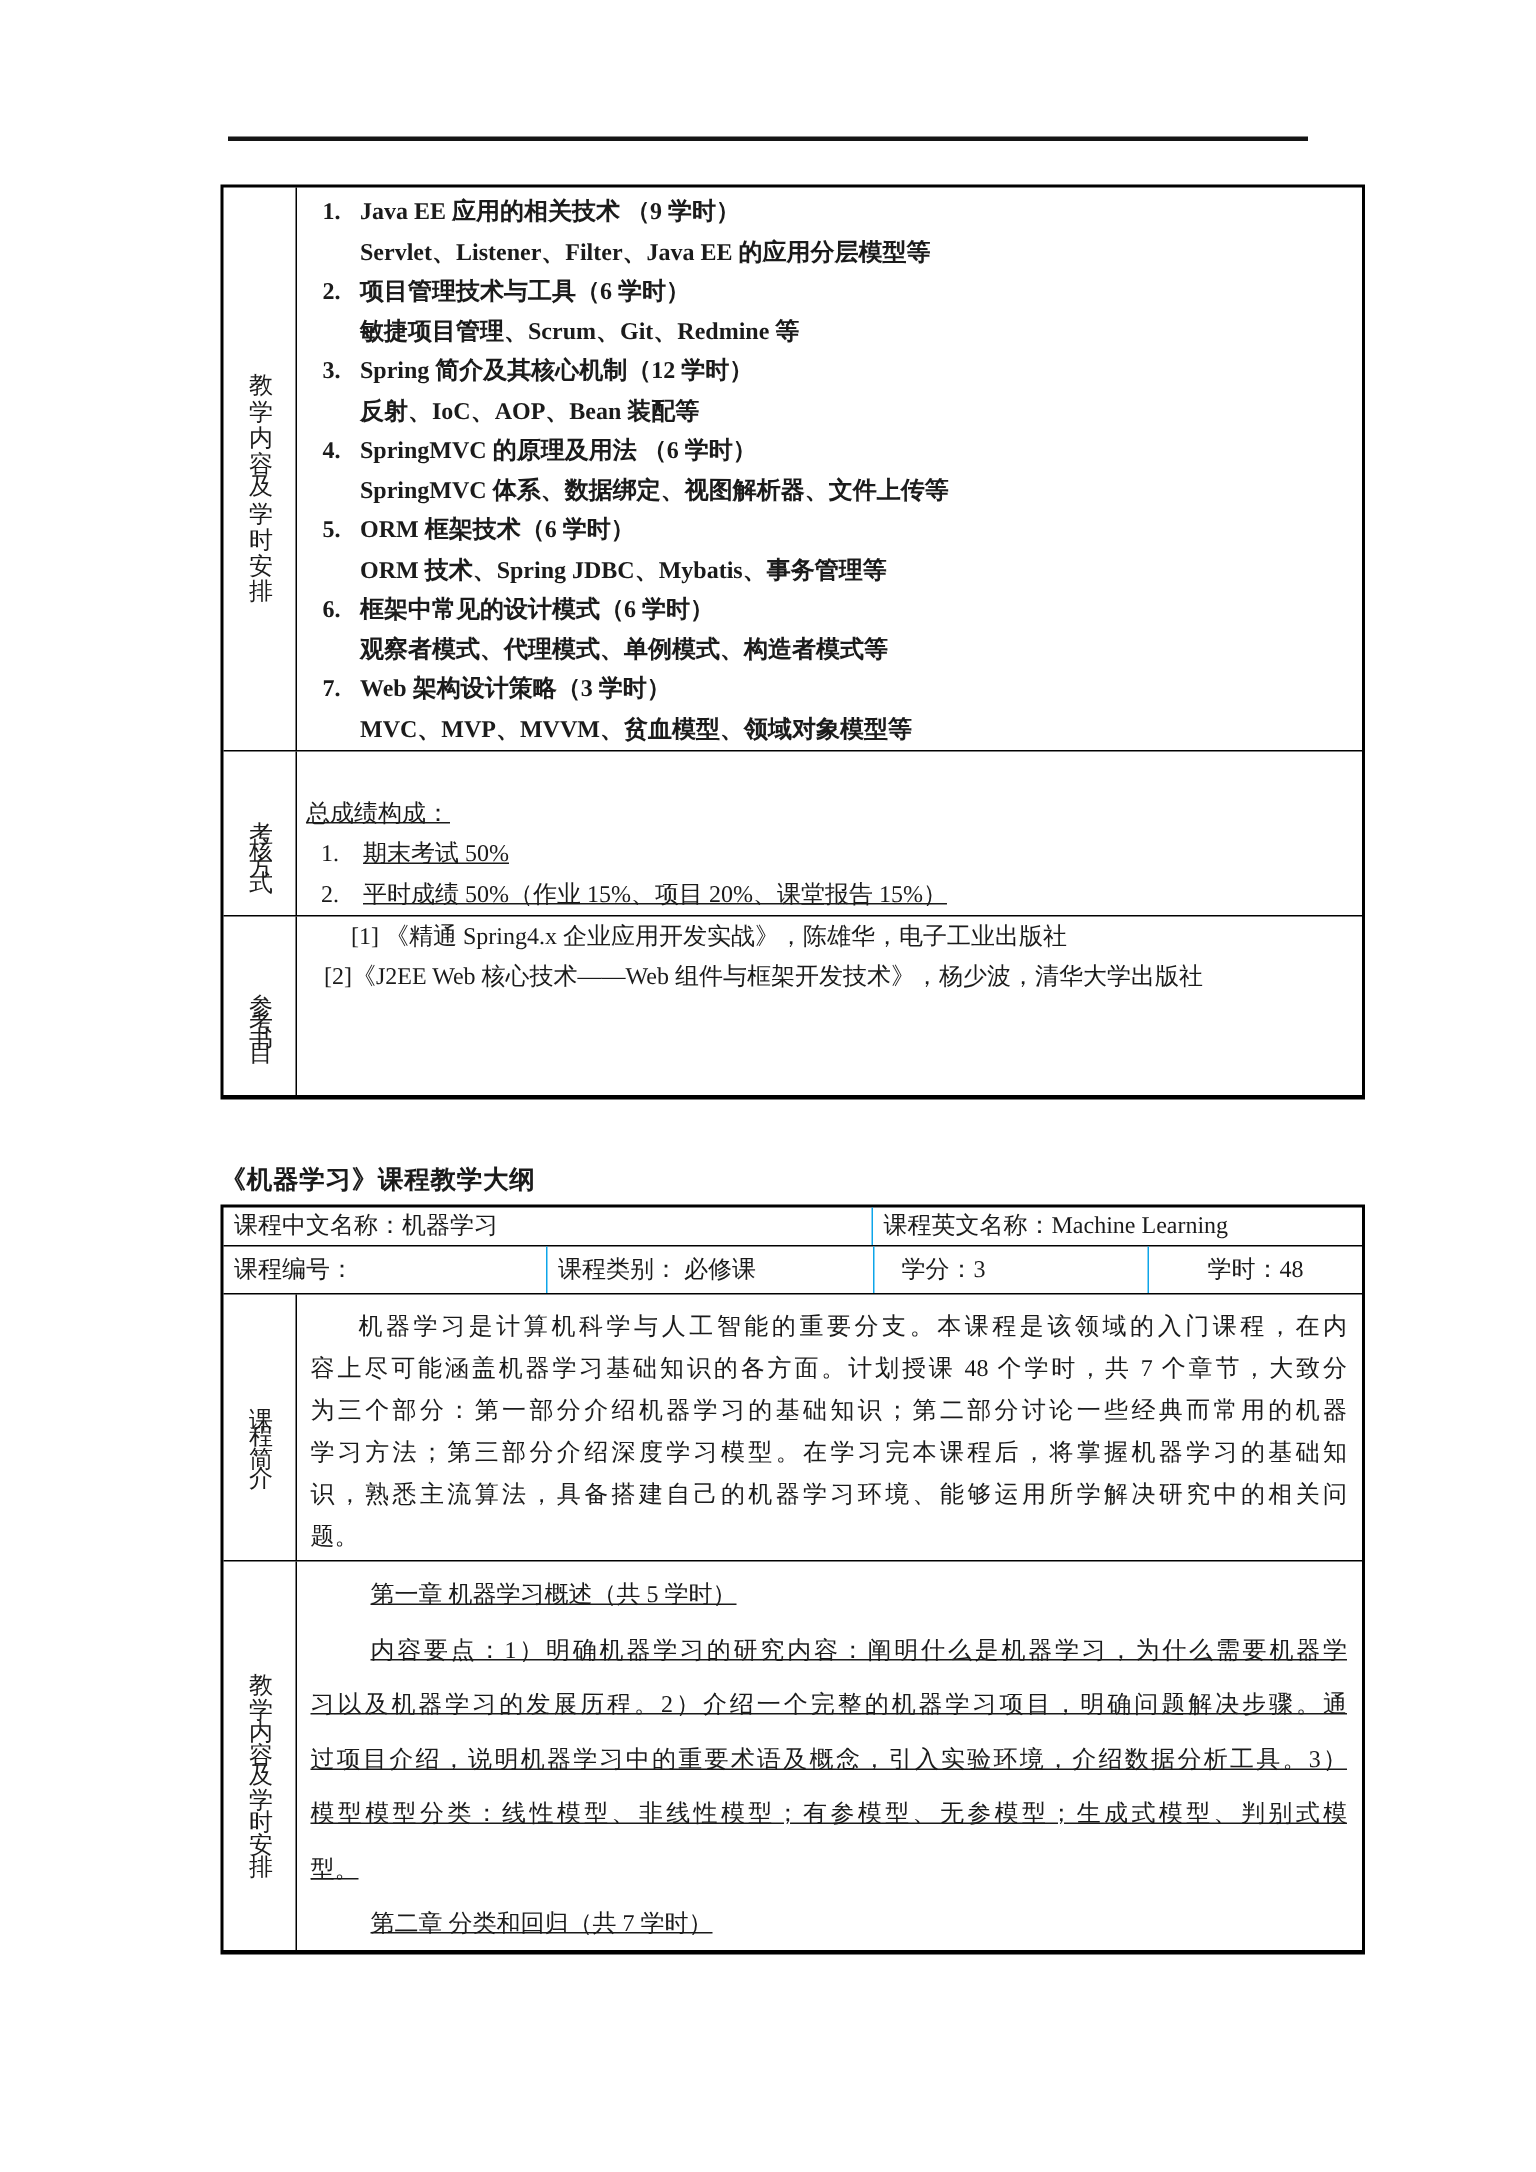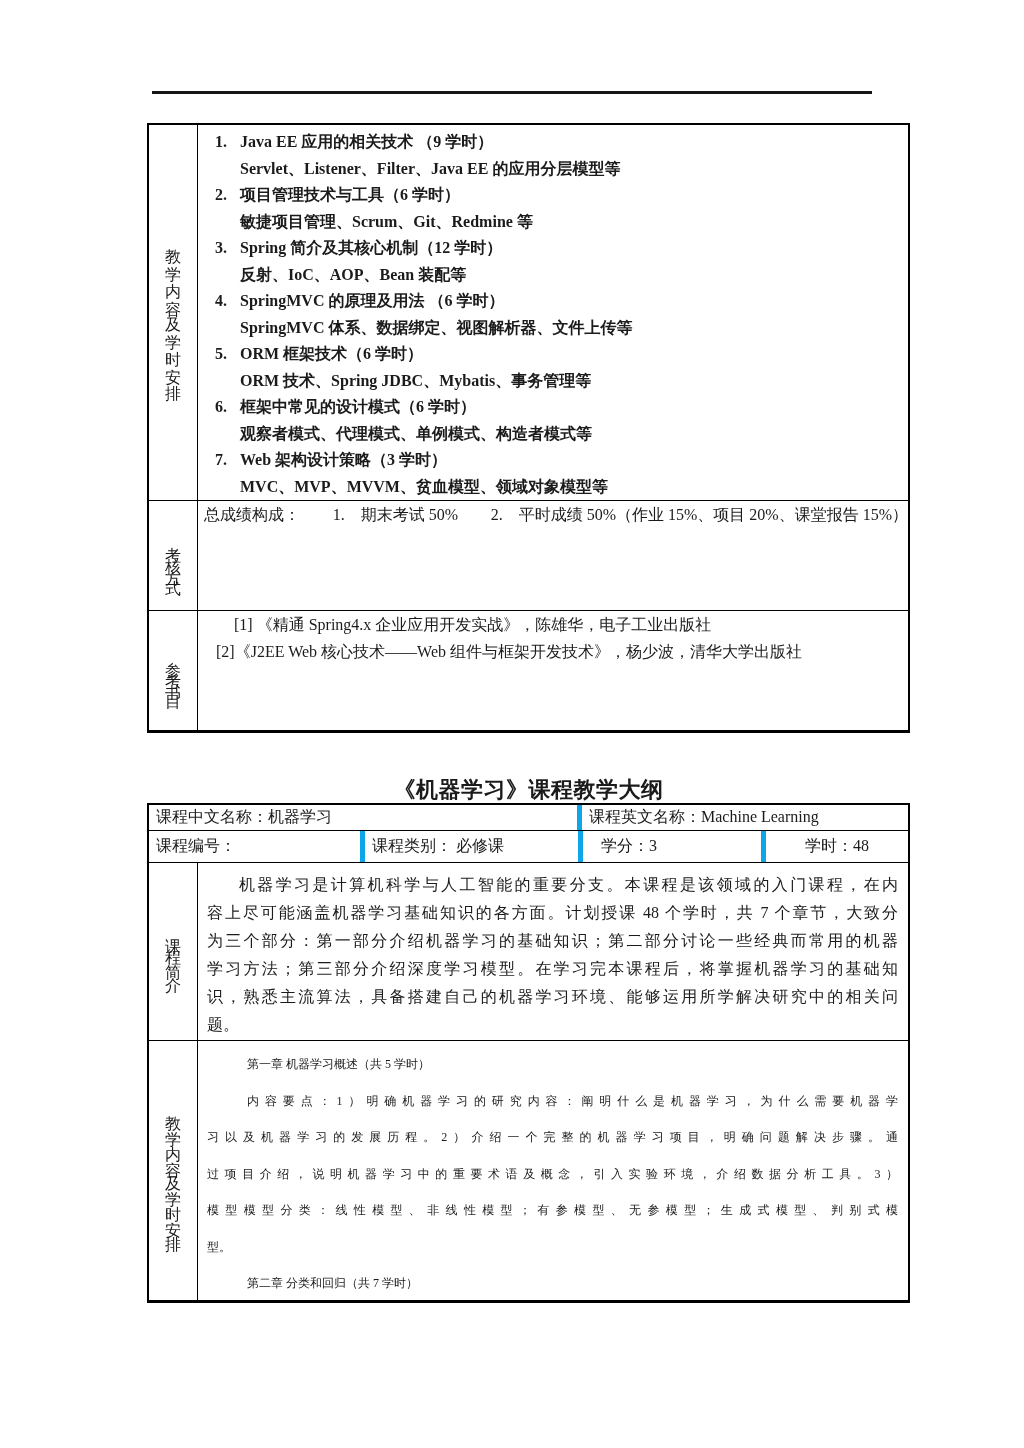--- a/index.html
+++ b/index.html
@@ -27,45 +27,45 @@
   .cell{overflow:hidden;font-size:16px;box-sizing:border-box;}
 
   
   .table1{left:147px;top:123px;width:763px;height:610px;grid-template-rows:375px 110px 1fr;}
   .cols-side{grid-template-columns:49px 1fr;}
   .t1-content{padding-top:4px;line-height:26.5px;}
   .t1-line{white-space:nowrap;font-weight:bold;}
   .t1-line .num{display:inline-block;margin-left:17px;width:25px;}
   .t1-line.detail{padding-left:42px;}
 
-  .kh-cell{display:flex;justify-content:space-between;line-height:27px;}
+  .kh-cell{display:flex;flex-direction:column;justify-content:flex-end;line-height:27px;text-decoration:underline;}
   .kh-intro{padding-left:6px;}
   .kh-item .num{display:inline-block;margin-left:16px;width:28px;}
 
   .ref-cell{display:flex;flex-direction:column;line-height:27px;}
   .ref-line{padding-left:18px;white-space:nowrap;}
   .ref-line.first{padding-left:36px;}
 
   
-  .outline-title{position:absolute;left:147px;top:775px;width:763px;text-align:center;font-weight:bold;font-size:22px;letter-spacing:0.5px;}
+  .outline-title{position:absolute;left:147px;top:775px;width:763px;text-align:left;font-weight:bold;font-size:17px;letter-spacing:0.5px;}
 
   
   .table2{left:147px;top:803px;width:763px;height:500px;grid-template-rows:25px 32px 178px 1fr;}
   .t2-row1{grid-template-columns:433px 1fr;}
   .t2-row2{grid-template-columns:216px 218px 183px 1fr;}
   .t2-row1 .cell,.t2-row2 .cell{display:flex;align-items:center;padding-left:7px;}
-  .t2-row1 .cell.br,.t2-row2 .cell.br{border-right:5px solid #0ea5e9;}
+  .t2-row1 .cell.br,.t2-row2 .cell.br{border-right:1px solid #0ea5e9;}
   .cell.credits{padding-left:18px;}
   .cell.hours{justify-content:center;padding-left:0;}
 
   .t2-intro{padding:8px 10px 0 9px;line-height:28px;}
   .t2-intro .jline{text-align:justify;text-align-last:justify;}
   .t2-intro .ind{text-indent:32px;}
 
-  .t2-content{padding:5px 10px 0 9px;line-height:36.5px;font-size:12px;}
+  .t2-content{padding:5px 10px 0 9px;line-height:36.5px;font-size:16px;text-decoration:underline;}
   .t2-content .jline{text-align:justify;text-align-last:justify;}
   .t2-content .ind{text-indent:40px;}
 </style>
 </head>
 <body>
 
 <div class="page">
 
   <div class="header-rule"></div>
 

